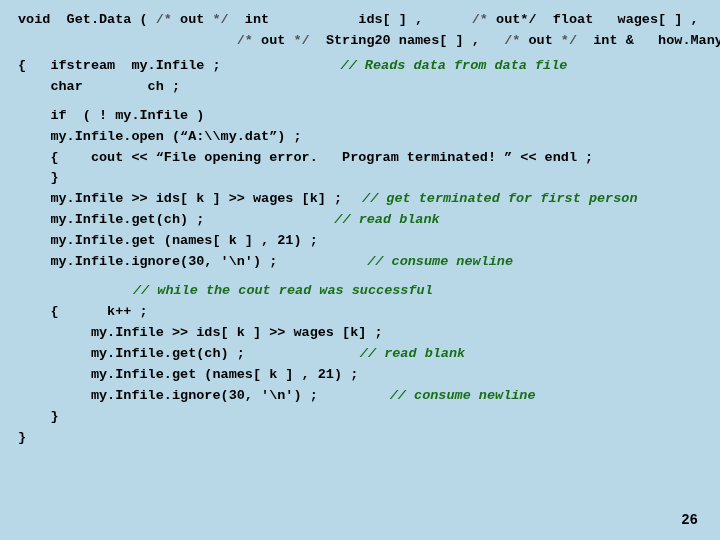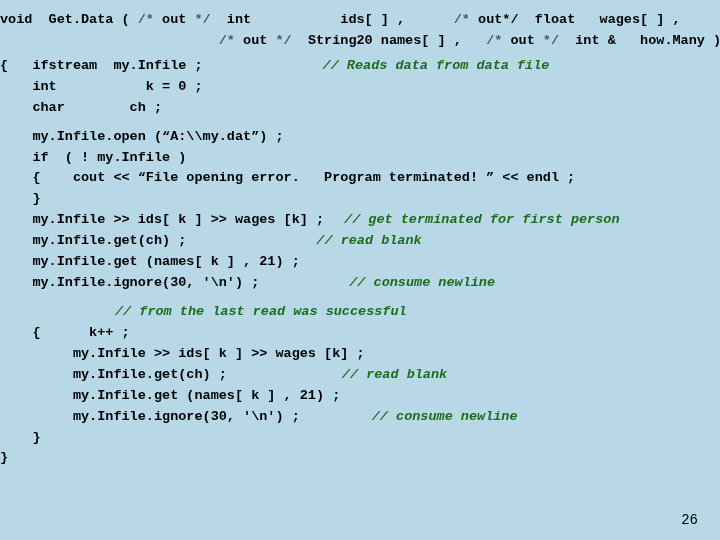--- a/index.html
+++ b/index.html
@@ -8,36 +8,36 @@
       height: 540px;
       background-color: #b8d8e8;
       font-family: 'Courier New', Courier, monospace;
       font-weight: bold;
       font-size: 13.5px;
       color: #000;
       overflow: hidden;
       position: relative;
     }
     .code-block {
-      padding: 10px 0;
+      padding: 10px 18px;
       line-height: 1.55;
     }
     .line {
       display: flex;
       flex-wrap: nowrap;
       white-space: pre;
     }
     .normal { color: #000; }
     .comment { color: #1a6e1a; font-style: italic; text-align: right; }
     .page-num {
       position: absolute;
       bottom: 12px;
       right: 22px;
       font-size: 14px;
-      font-weight: normal;
+      font-weight: bold;
       color: #000;
     }
     .section-gap { height: 8px; }
     .section-gap-sm { height: 4px; }
   </style>
 </head>
 <body>
 
 <div class="code-block">
 
@@ -49,33 +49,30 @@
   </div>
 
   <div class="section-gap-sm"></div>
 
   <div class="line">
     <span class="normal">{&nbsp;&nbsp; ifstream&nbsp; my.Infile ;</span>
     <span style="width:120px; display:inline-block"></span>
     <span class="comment">// Reads data from data file</span>
   </div>
   <div class="line">
-    <span class="normal">&nbsp;&nbsp;&nbsp; int&nbsp;&nbsp;&nbsp;&nbsp;&nbsp;&nbsp;&nbsp;&nbsp;&nbsp;&nbsp; k = 0 ;</span>
-  </div>
-  <div class="line">
     <span class="normal">&nbsp;&nbsp;&nbsp; char&nbsp;&nbsp;&nbsp;&nbsp;&nbsp;&nbsp;&nbsp; ch ;</span>
   </div>
 
   <div class="section-gap"></div>
 
   <div class="line">
-    <span class="normal">&nbsp;&nbsp;&nbsp; my.Infile.open (“A:\\my.dat”) ;</span>
+    <span class="normal">&nbsp;&nbsp;&nbsp; if&nbsp; ( ! my.Infile )</span>
   </div>
   <div class="line">
-    <span class="normal">&nbsp;&nbsp;&nbsp; if&nbsp; ( ! my.Infile )</span>
+    <span class="normal">&nbsp;&nbsp;&nbsp; my.Infile.open (“A:\\my.dat”) ;</span>
   </div>
   <div class="line">
     <span class="normal">&nbsp;&nbsp;&nbsp; {&nbsp;&nbsp;&nbsp; cout &lt;&lt; “File opening error.&nbsp;&nbsp; Program terminated! ” &lt;&lt; endl ;</span>
   </div>
   <div class="line">
     <span class="normal">&nbsp;&nbsp;&nbsp; }</span>
   </div>
 
   <div class="line">
     <span class="normal">&nbsp;&nbsp;&nbsp; my.Infile &gt;&gt; ids[ k ] &gt;&gt; wages [k] ;</span>
@@ -93,21 +90,21 @@
   <div class="line">
     <span class="normal">&nbsp;&nbsp;&nbsp; my.Infile.ignore(30, '\n') ;</span>
     <span style="width:90px; display:inline-block"></span>
     <span class="comment">// consume newline</span>
   </div>
 
   <div class="section-gap"></div>
 
   <div class="line">
     <span style="width:115px; display:inline-block"></span>
-    <span class="comment">// from the last read was successful</span>
+    <span class="comment">// while the cout read was successful</span>
   </div>
   <div class="line">
     <span class="normal">&nbsp;&nbsp;&nbsp; {&nbsp;&nbsp;&nbsp;&nbsp;&nbsp; k++ ;</span>
   </div>
   <div class="line">
     <span class="normal">&nbsp;&nbsp;&nbsp;&nbsp;&nbsp;&nbsp;&nbsp;&nbsp; my.Infile &gt;&gt; ids[ k ] &gt;&gt; wages [k] ;</span>
   </div>
   <div class="line">
     <span class="normal">&nbsp;&nbsp;&nbsp;&nbsp;&nbsp;&nbsp;&nbsp;&nbsp; my.Infile.get(ch) ;</span>
     <span style="width:115px; display:inline-block"></span>

